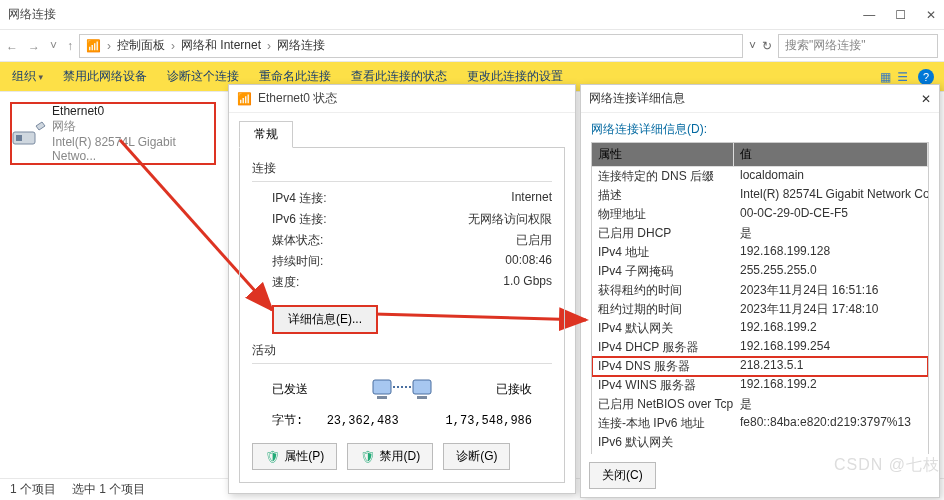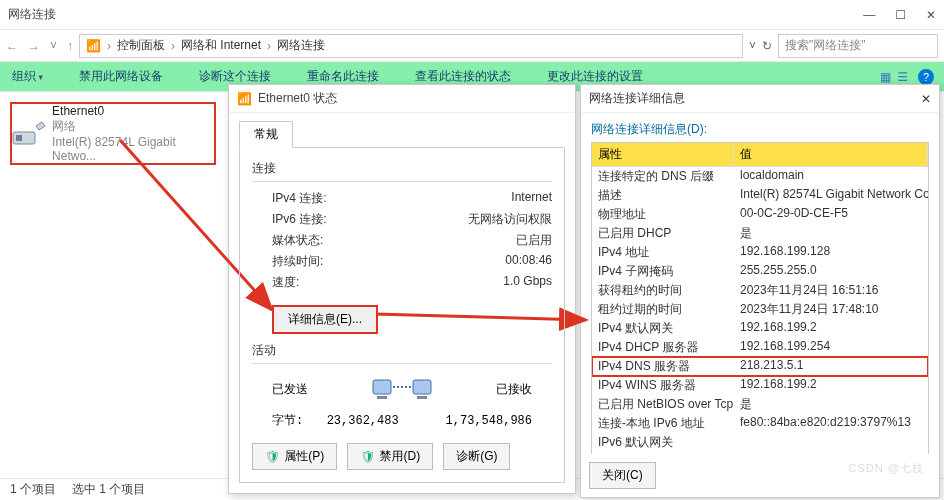--- a/index.html
+++ b/index.html
@@ -11,21 +11,21 @@
 .titlebar .win-controls span { cursor: pointer; }
 
 .addrbar { height: 32px; display: flex; align-items: center; padding: 0 6px; gap: 6px; border-bottom: 1px solid #e8e8e8; }
 .nav-arrows { display: flex; gap: 10px; color: #888; }
 .addr-box { flex: 1; border: 1px solid #ccc; height: 24px; display: flex; align-items: center; padding: 0 6px; gap: 6px; }
 .addr-box .sep { color: #888; }
 .addr-box .crumb { color: #333; }
 .addr-tools { display: flex; gap: 6px; color: #666; }
 .search-box { width: 160px; border: 1px solid #ccc; height: 24px; display: flex; align-items: center; padding: 0 6px; color: #888; }
 
-.toolbar { height: 30px; display: flex; align-items: center; gap: 36px; padding: 4px 12px; border-bottom: 1px solid #e8e8e8; background: #86efac; position: relative; }
+.toolbar { height: 30px; display: flex; align-items: center; gap: 20px; padding: 4px 12px; border-bottom: 1px solid #e8e8e8; background: #fde047; position: relative; }
 .toolbar .item { color: #1a3e6e; cursor: pointer; }
 .toolbar .item.drop::after { content: " ▾"; font-size: 9px; color: #555; }
 .toolbar .right { position: absolute; right: 10px; display: flex; gap: 10px; align-items: center; }
 .toolbar .view-icons { color: #3a7bbf; display: flex; gap: 6px; }
 .help-icon { width: 16px; height: 16px; border-radius: 50%; background: #0078d7; color: #fff; display: flex; align-items: center; justify-content: center; font-size: 11px; }
 
 .content { position: relative; height: calc(500px - 30px - 32px - 30px - 22px); display: flex; }
 .content-pane { flex: 1; padding: 10px; position: relative; }
 
 .adapter { border: 2px solid #d32; display: flex; align-items: center; gap: 6px; padding: 0; width: 206px; }
@@ -49,35 +49,35 @@
 .activity .mid-icon { width: 80px; display: flex; align-items: center; justify-content: center; }
 .btn-row { display: flex; gap: 10px; margin: 14px 0 0 0; }
 .plain-btn { border: 1px solid #bbb; background: #f4f4f4; padding: 4px 12px; display: flex; align-items: center; gap: 4px; cursor: pointer; }
 .shield { color: #2a7; }
 
 .details-dialog { position: absolute; left: 580px; top: -8px; width: 360px; height: 414px; background: #fff; border: 1px solid #ccc; box-shadow: 2px 2px 8px rgba(0,0,0,0.2); display: flex; flex-direction: column; }
 .details-dialog .dd-title { height: 28px; display: flex; align-items: center; justify-content: space-between; padding: 0 8px; border-bottom: 1px solid #eee; color: #333; }
 .dd-body { padding: 8px 10px; flex: 1; overflow: hidden; }
 .dd-label { margin-bottom: 4px; display: block; color: #0369a1; }
 .dd-table { border: 1px solid #ccc; height: 318px; overflow: hidden; }
-.dd-hdr { display: flex; background: #fde047; border-bottom: 1px solid #ddd; }
+.dd-hdr { display: flex; background: #737373; border-bottom: 1px solid #ddd; }
 .dd-hdr > div { padding: 3px 6px; border-right: 1px solid #ddd; }
 .dd-col-k { width: 142px; }
 .dd-col-v { flex: 1; }
 .dd-rows .row { display: flex; padding: 1px 0; }
 .dd-rows .row .ck { width: 142px; padding: 0 6px; color: #333; white-space: nowrap; overflow: hidden; }
 .dd-rows .row .cv { flex: 1; padding: 0 6px; color: #333; white-space: nowrap; overflow: hidden; }
 .dd-rows .row.hl { outline: 2px solid #d32; outline-offset: -1px; }
 .dd-foot { padding: 8px; display: flex; justify-content: flex-start; }
 
 .statusbar { height: 22px; border-top: 1px solid #e8e8e8; display: flex; align-items: center; gap: 16px; padding: 0 10px; color: #444; }
 
 .arrow-svg { position: absolute; pointer-events: none; }
 
-.watermark { position: absolute; right: 20px; bottom: 24px; color: #ddd; font-size: 11px; letter-spacing: 1px; margin-top: 10px; }
+.watermark { position: absolute; right: 4px; bottom: 24px; color: #ddd; font-size: 16px; letter-spacing: 1px; margin-top: 10px; }
 </style>
 </head>
 <body>
 
 <div class="titlebar">
   <span class="title">网络连接</span>
   <div class="win-controls">
     <span>—</span>
     <span>☐</span>
     <span>✕</span>

